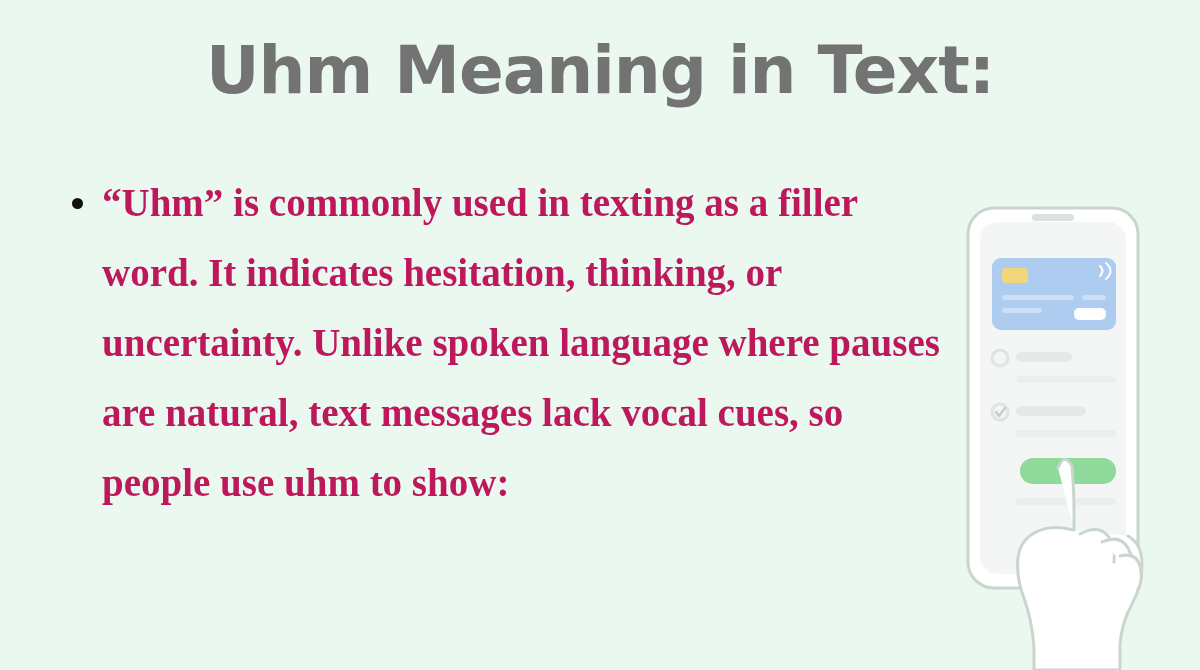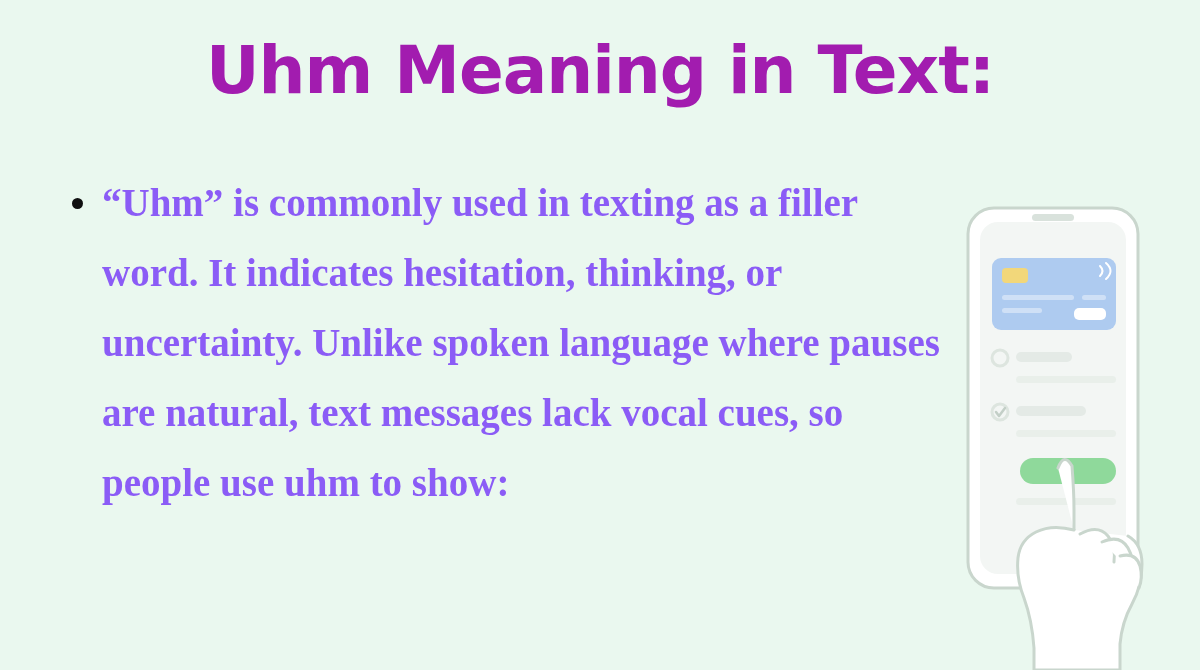--- a/index.html
+++ b/index.html
@@ -18,21 +18,21 @@
     height: 670px;
     background: #eaf8ef;
     box-sizing: border-box;
   }
   .title {
     position: absolute;
     top: 36px;
     left: 0;
     width: 1200px;
     text-align: center;
-    color: #a21caf;
+    color: #737373;
     font-family: "DejaVu Sans", sans-serif;
     font-weight: bold;
     font-size: 66px;
     letter-spacing: -1px;
     line-height: 1.05;
   }
   .body-block {
     position: absolute;
     top: 168px;
     left: 30px;
@@ -42,21 +42,21 @@
     margin: 0;
     padding: 0 0 0 50px;
     list-style: none;
   }
   ul.bullets li {
     position: relative;
     font-family: "Liberation Serif", serif;
     font-weight: bold;
     font-size: 39px;
     line-height: 70px;
-    color: #8b5cf6;
+    color: #be185d;
     padding-left: 22px;
   }
   ul.bullets li::before {
     content: "";
     position: absolute;
     left: -8px;
     top: 30px;
     width: 11px;
     height: 11px;
     border-radius: 50%;

